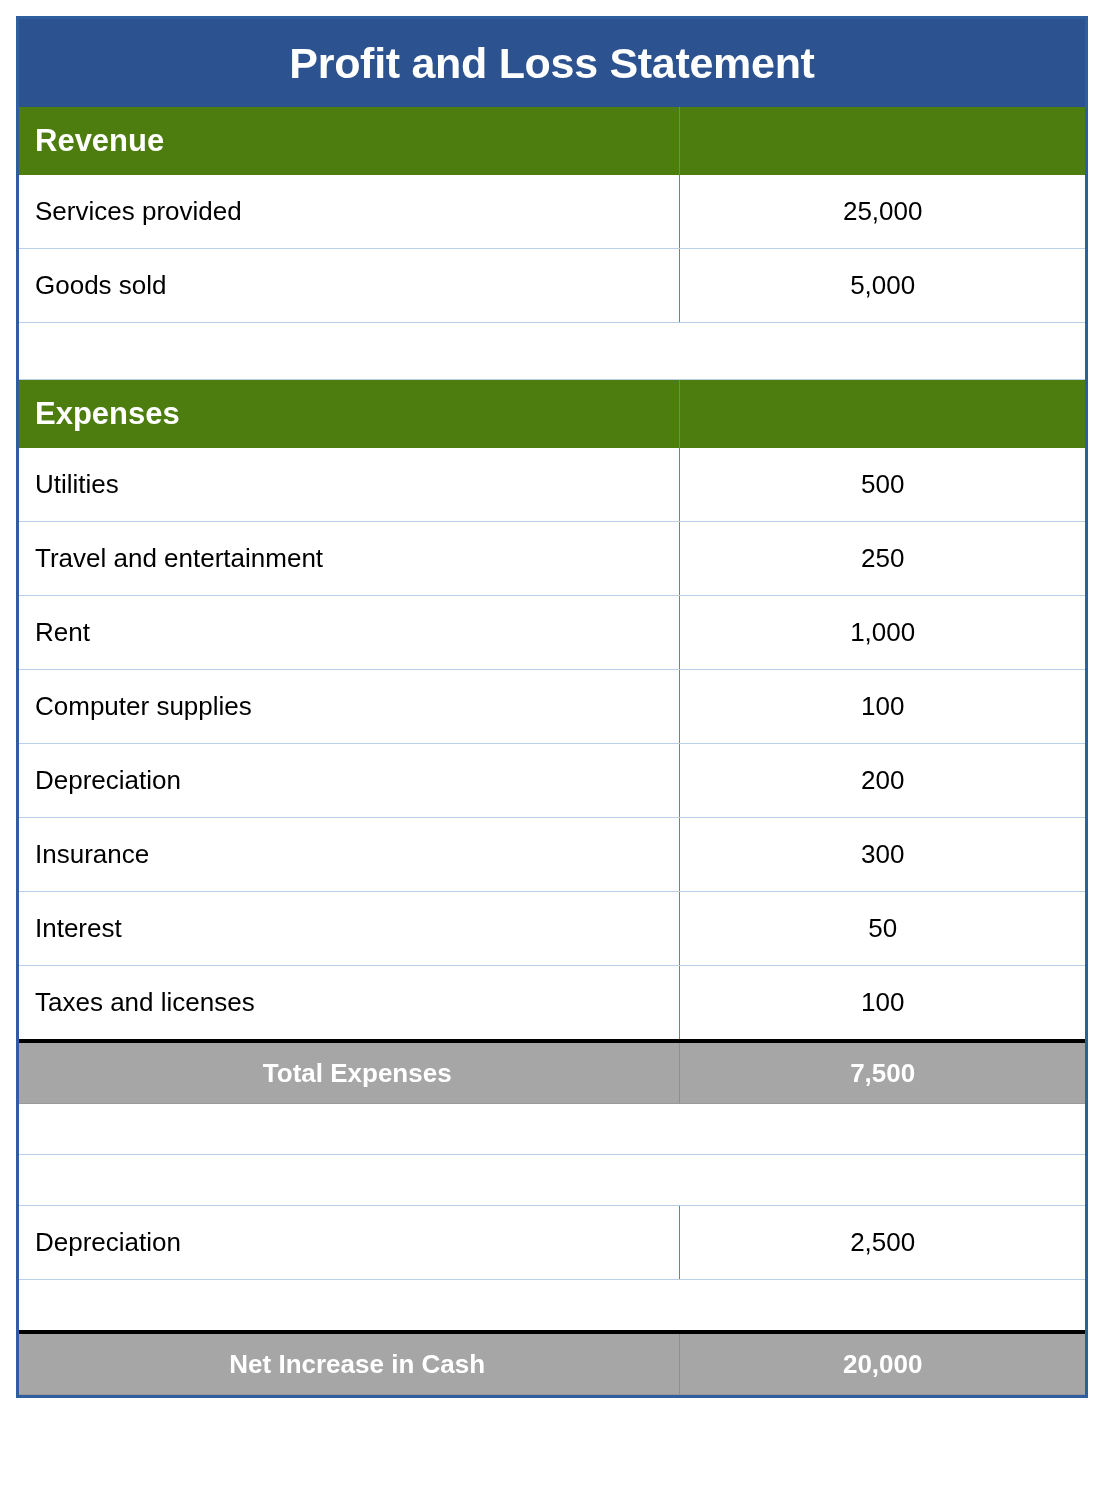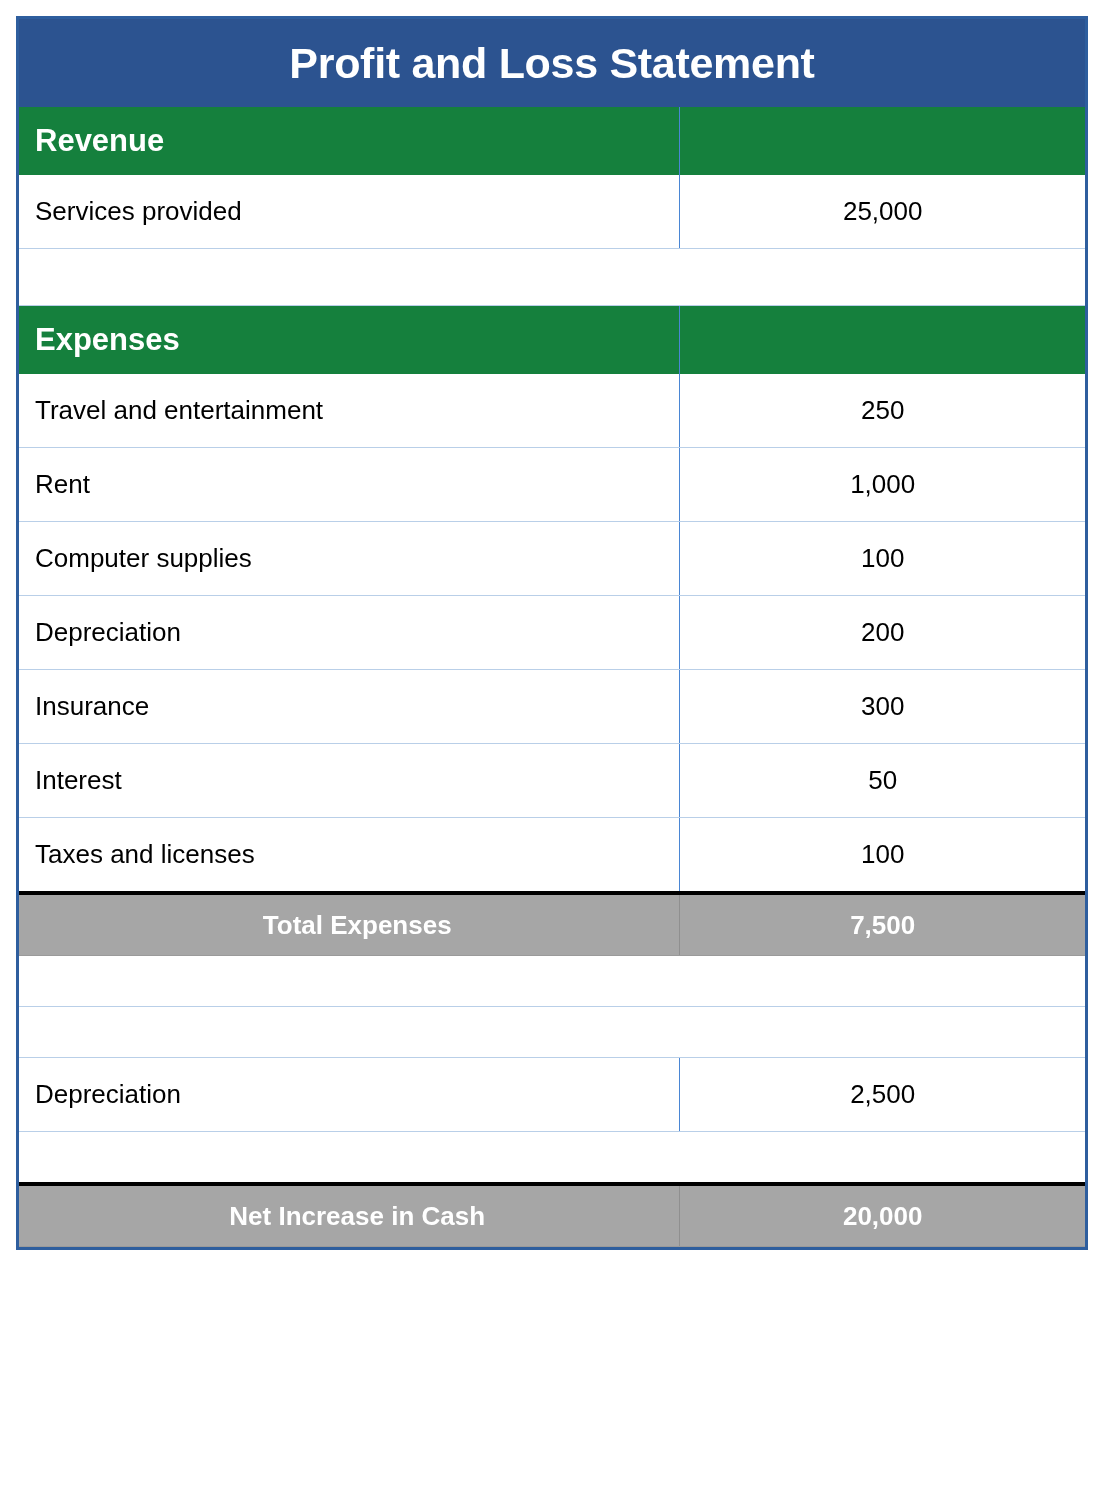--- a/index.html
+++ b/index.html
@@ -47,21 +47,21 @@
     color: #ffffff;
     text-align: center;
     font-size: 43px;
     font-weight: bold;
     height: 88px;
     letter-spacing: -0.3px;
   }
 
   
   .section td {
-    background: #15803d;
+    background: #4d7c0f;
     color: #ffffff;
     font-size: 31px;
     font-weight: bold;
     height: 68px;
   }
   .section td.label {
     padding-left: 16px;
   }
   .section td.value {
     border-left: 1px solid #4a86d4;
@@ -132,31 +132,39 @@
 
       <tr class="section">
         <td class="label">Revenue</td>
         <td class="value"></td>
       </tr>
 
       <tr class="data">
         <td class="label">Services provided</td>
         <td class="value">25,000</td>
       </tr>
+      <tr class="data">
+        <td class="label">Goods sold</td>
+        <td class="value">5,000</td>
+      </tr>
 
       <tr class="spacer">
         <td class="label"></td>
         <td class="value"></td>
       </tr>
 
       <tr class="section">
         <td class="label">Expenses</td>
         <td class="value"></td>
       </tr>
 
+      <tr class="data">
+        <td class="label">Utilities</td>
+        <td class="value">500</td>
+      </tr>
       <tr class="data">
         <td class="label">Travel and entertainment</td>
         <td class="value">250</td>
       </tr>
       <tr class="data">
         <td class="label">Rent</td>
         <td class="value">1,000</td>
       </tr>
       <tr class="data">
         <td class="label">Computer supplies</td>

